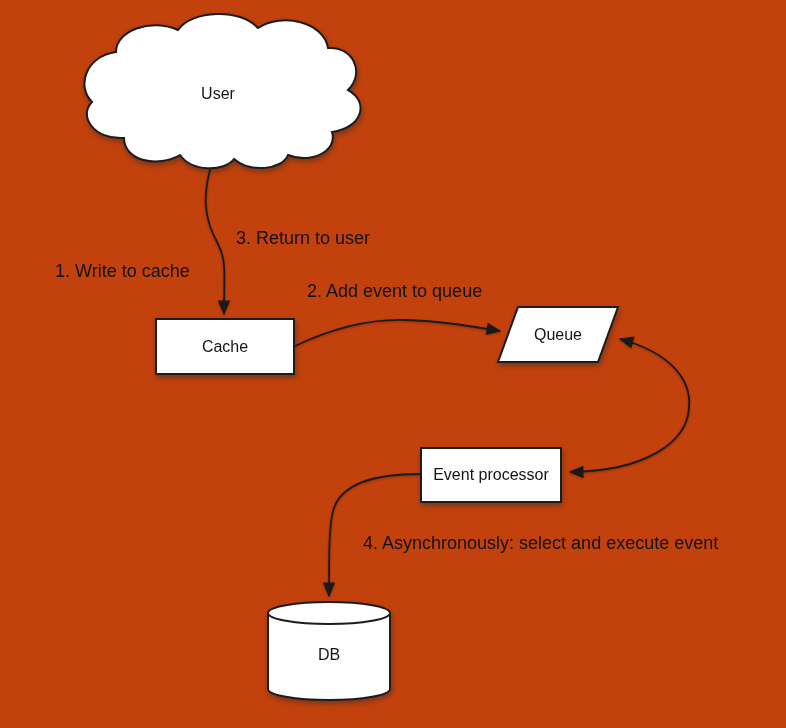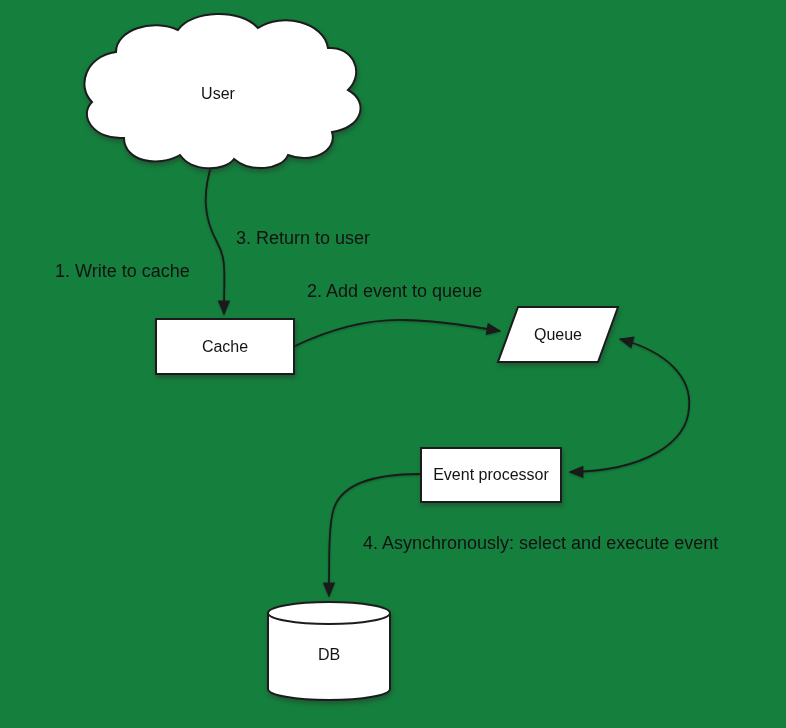--- a/index.html
+++ b/index.html
@@ -4,21 +4,21 @@
 <style>
   html, body {
     margin: 0;
     padding: 0;
     background: #ffffff;
   }
   .canvas-wrap {
     position: relative;
     width: 786px;
     height: 728px;
-    background: #15803d;
+    background: #c2410c;
     overflow: hidden;
   }
   svg {
     display: block;
     width: 786px;
     height: 728px;
   }
   .shape {
     fill: #ffffff;
     stroke: #1c1c1c;

